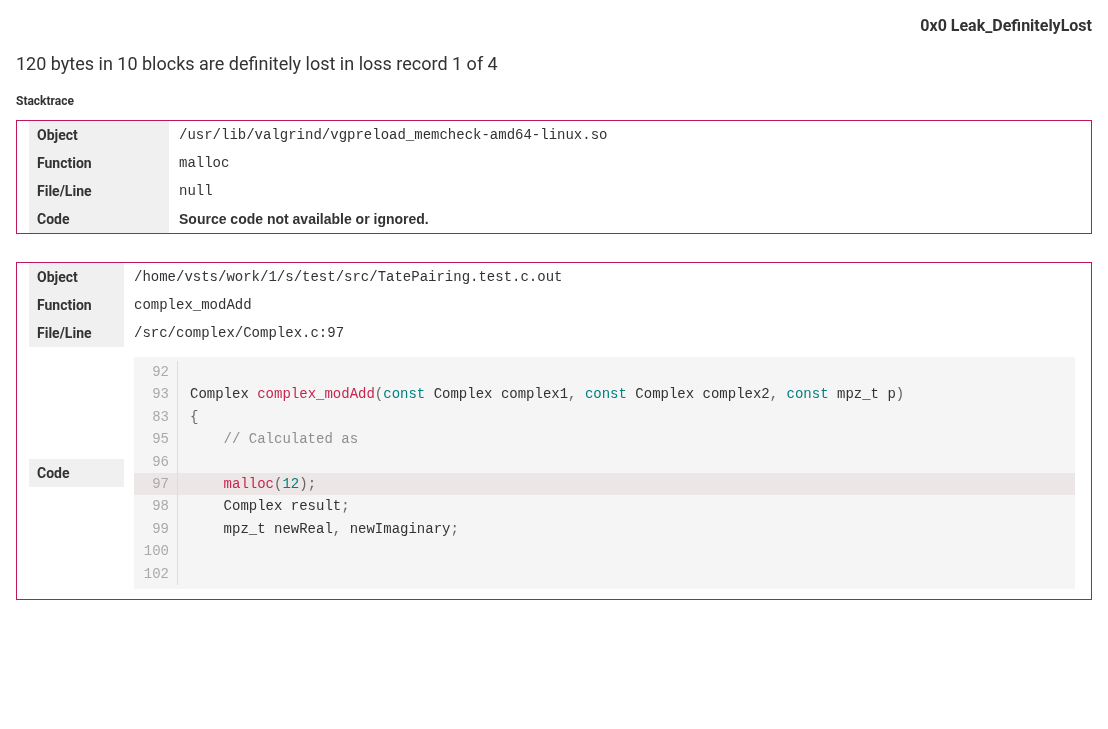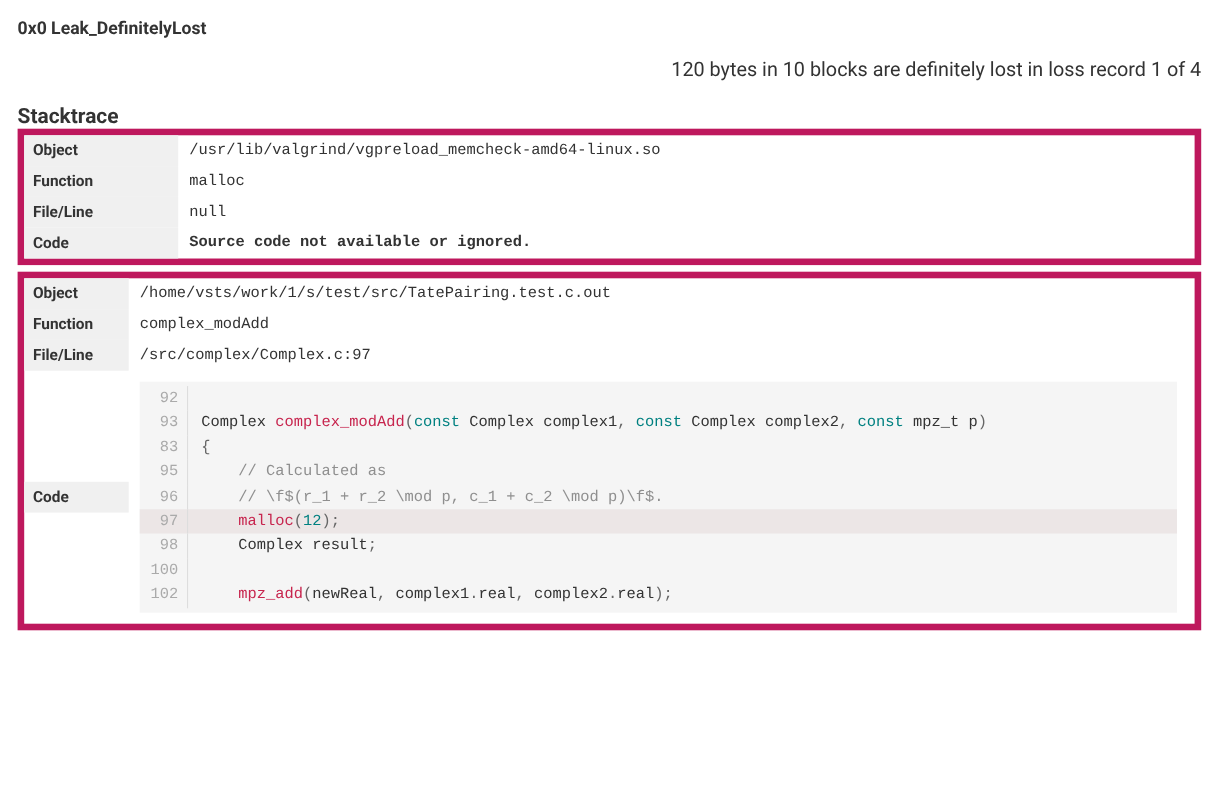--- a/index.html
+++ b/index.html
@@ -8,35 +8,37 @@
       font-size: 14px;
       color: #333;
       background: #fff;
       padding: 16px;
       width: 1108px;
     }
     h1.error-title {
       font-size: 16px;
       font-weight: 700;
       margin-bottom: 18px;
+      text-align: right;
     }
     .error-summary {
       font-size: 18px;
       font-weight: 400;
       margin-bottom: 20px;
-      text-align: right;
     }
     h2.section-title {
-      font-size: 19px;
+      font-size: 12px;
       font-weight: 700;
+      margin-bottom: 12px;
     }
     .frame {
-      border: 6px solid #be185d;
-      margin-bottom: 6px;
+      border: 1px solid #be185d;
+      margin-bottom: 28px;
       width: 100%;
+      padding-left: 12px;
     }
     .frame-row {
       display: flex;
       align-items: flex-start;
     }
     .frame-row + .frame-row .frame-label,
     .frame-row + .frame-row .frame-value {
       border-top: none;
     }
     .frame-label {
@@ -48,21 +50,21 @@
       font-size: 14px;
     }
     .frame-0 .frame-label { width: 140px; }
     .frame-value {
       padding: 6px 10px;
       flex: 1;
       font-family: Consolas, "Courier New", monospace;
       font-size: 14px;
     }
     .frame-value.bold-msg {
-      font-family: Liberation Mono, monospace;
+      font-family: Liberation Sans, sans-serif;
       font-weight: 700;
     }
     .code-container {
       flex: 1;
       padding: 10px 16px 10px 10px;
     }
     .code-block {
       background: #f5f5f5;
       font-family: Consolas, "Courier New", monospace;
       font-size: 14px;
@@ -151,33 +153,36 @@
           <div class="code-line">
             <span class="line-no">83</span>
             <span class="line-content"><span class="tok-punct">{</span></span>
           </div>
           <div class="code-line">
             <span class="line-no">95</span>
             <span class="line-content"><span>    </span><span class="tok-comment">// Calculated as</span></span>
           </div>
           <div class="code-line">
             <span class="line-no">96</span>
-            <span class="line-content"><span>    </span><span class="tok-comment">// \f$(r_1 + r_2 \mod p, c_1 + c_2 \mod p)\f$.</span></span>
+            <span class="line-content"><span>    </span></span>
           </div>
           <div class="code-line highlighted">
             <span class="line-no">97</span>
             <span class="line-content"><span>    </span><span class="tok-type">malloc</span><span class="tok-punct">(</span><span class="tok-number">12</span><span class="tok-punct">);</span></span>
           </div>
           <div class="code-line">
             <span class="line-no">98</span>
             <span class="line-content"><span>    Complex result</span><span class="tok-punct">;</span></span>
           </div>
           <div class="code-line">
+            <span class="line-no">99</span>
+            <span class="line-content"><span>    mpz_t newReal</span><span class="tok-punct">, </span><span>newImaginary</span><span class="tok-punct">;</span></span>
+          </div>
+          <div class="code-line">
             <span class="line-no">100</span>
           </div>
           <div class="code-line">
             <span class="line-no">102</span>
-            <span class="line-content"><span>    </span><span class="tok-type">mpz_add</span><span class="tok-punct">(</span><span>newReal</span><span class="tok-punct">, </span><span>complex1</span><span class="tok-punct">.</span><span>real</span><span class="tok-punct">, </span><span>complex2</span><span class="tok-punct">.</span><span>real</span><span class="tok-punct">);</span></span>
           </div>
         </div>
     </div>
   </div>
 </div>
 
 </body></html>

